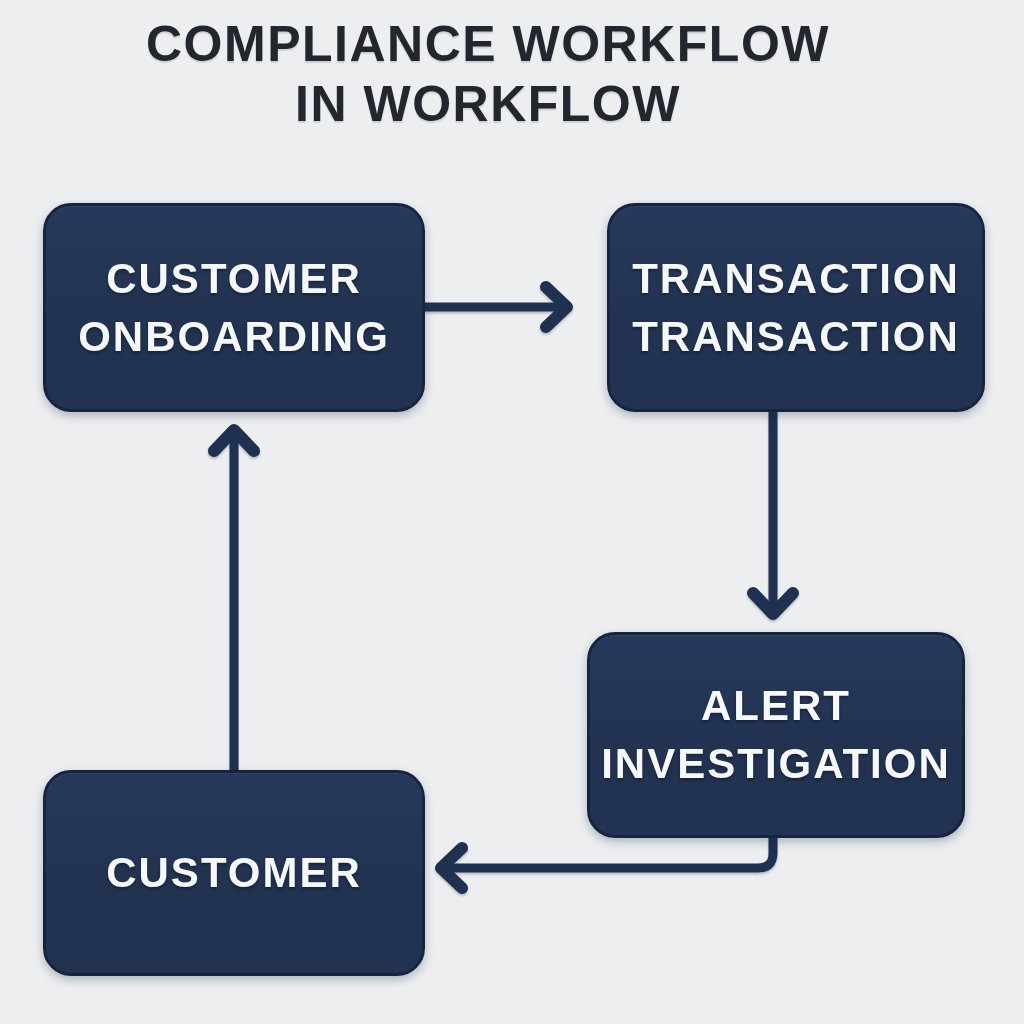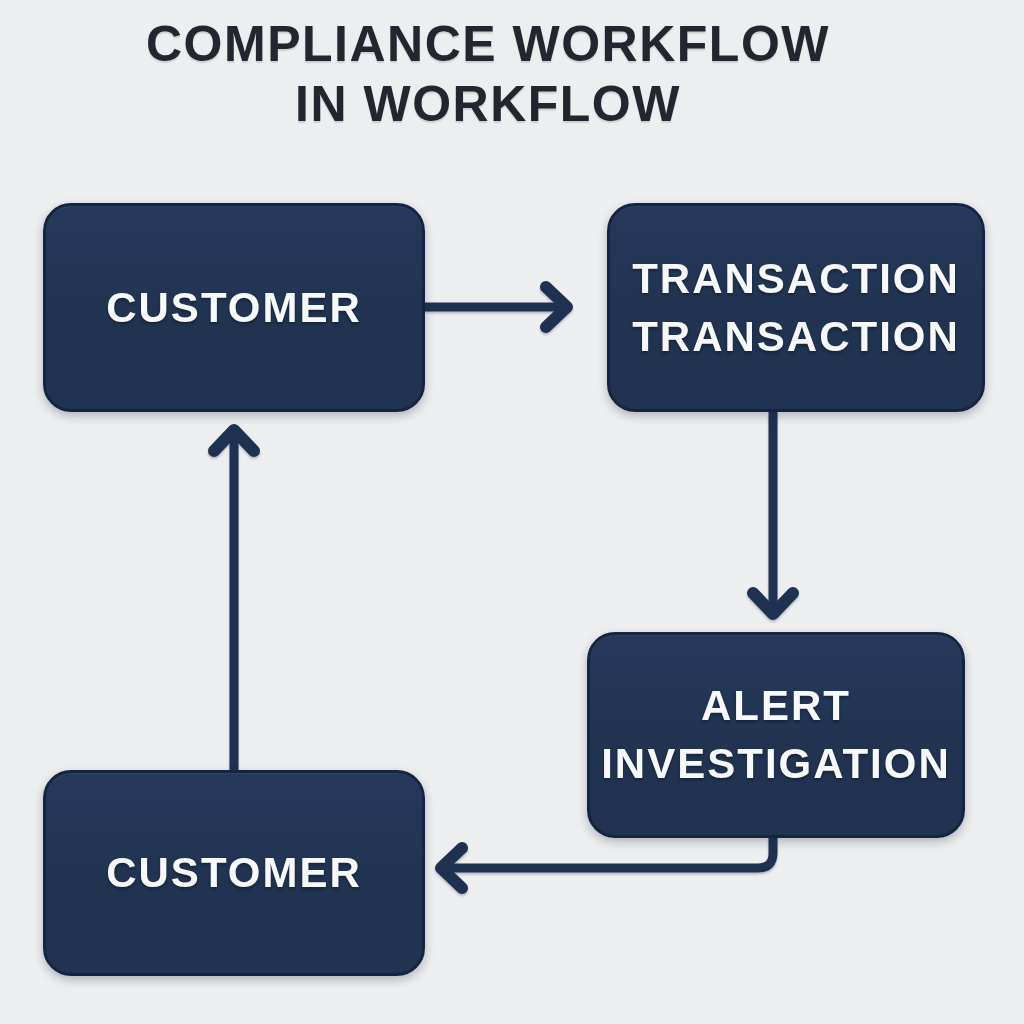--- a/index.html
+++ b/index.html
@@ -98,20 +98,21 @@
     </g>
     <g>
       <path class="shaft" d="M 234 772 V 437"></path>
       <path class="head" d="M 214 451 L 234 430 L 254 451"></path>
     </g>
   </svg>
 
   <div class="node node-customer-onboarding">
     <div class="node-label">
       <span>CUSTOMER</span>
+      <span>ONBOARDING</span>
     </div>
   </div>
 
   <div class="node node-transaction-monitoring">
     <div class="node-label">
       <span>TRANSACTION</span>
       <span>TRANSACTION</span>
     </div>
   </div>
 

